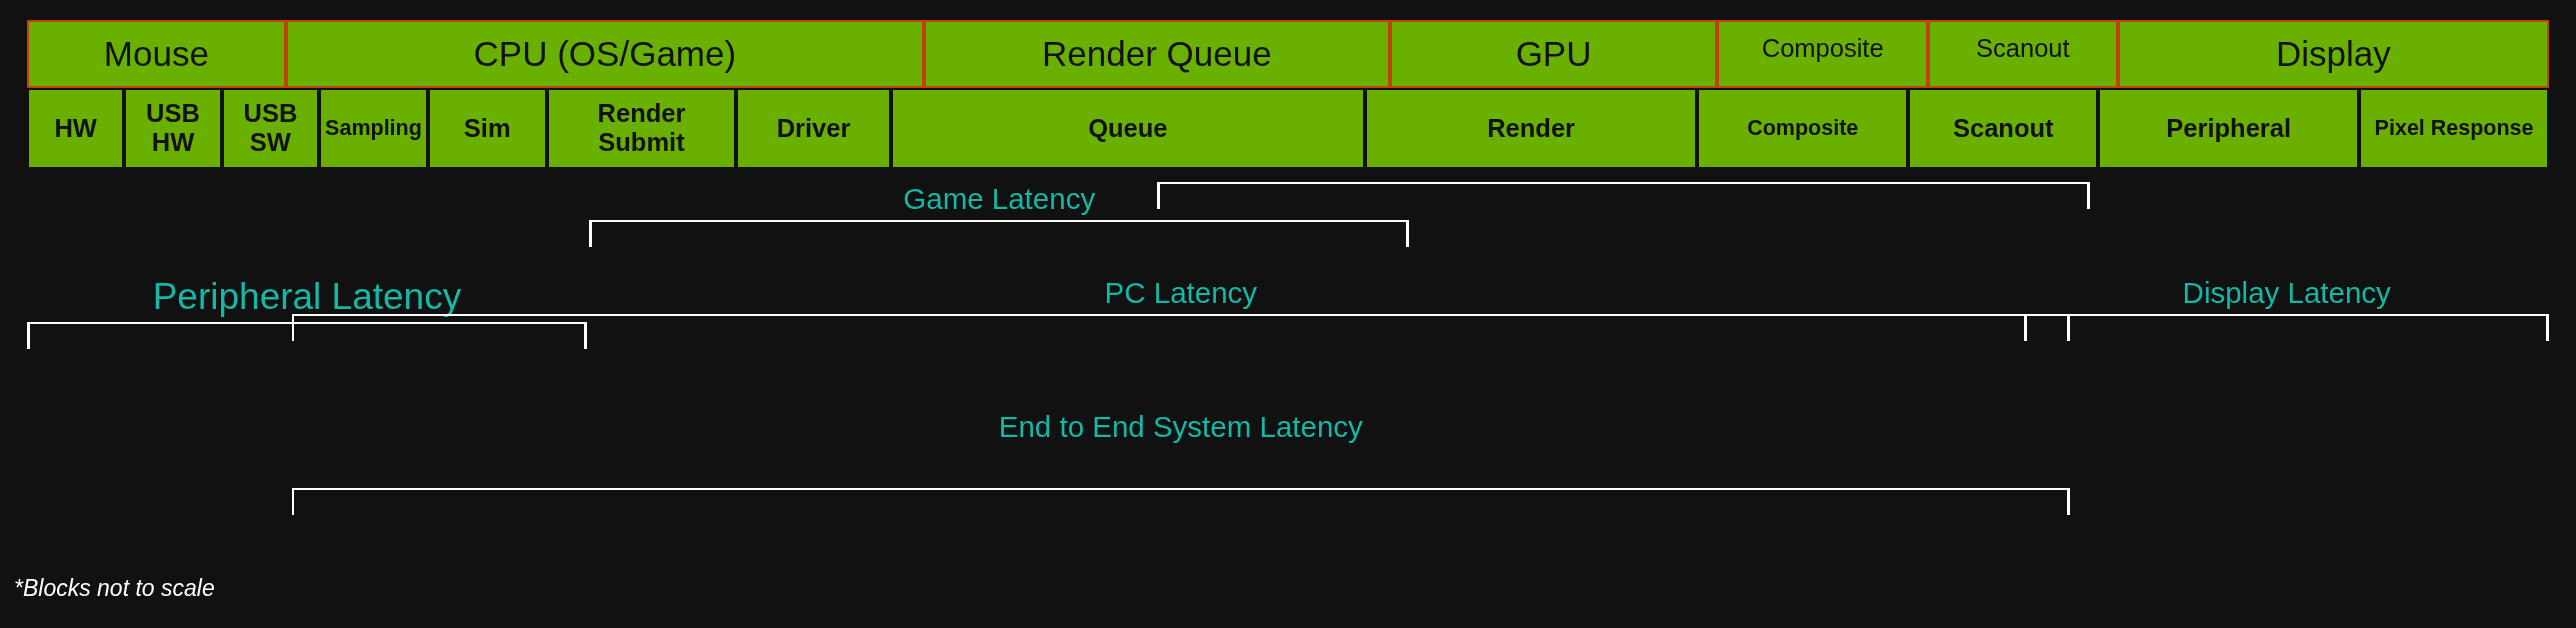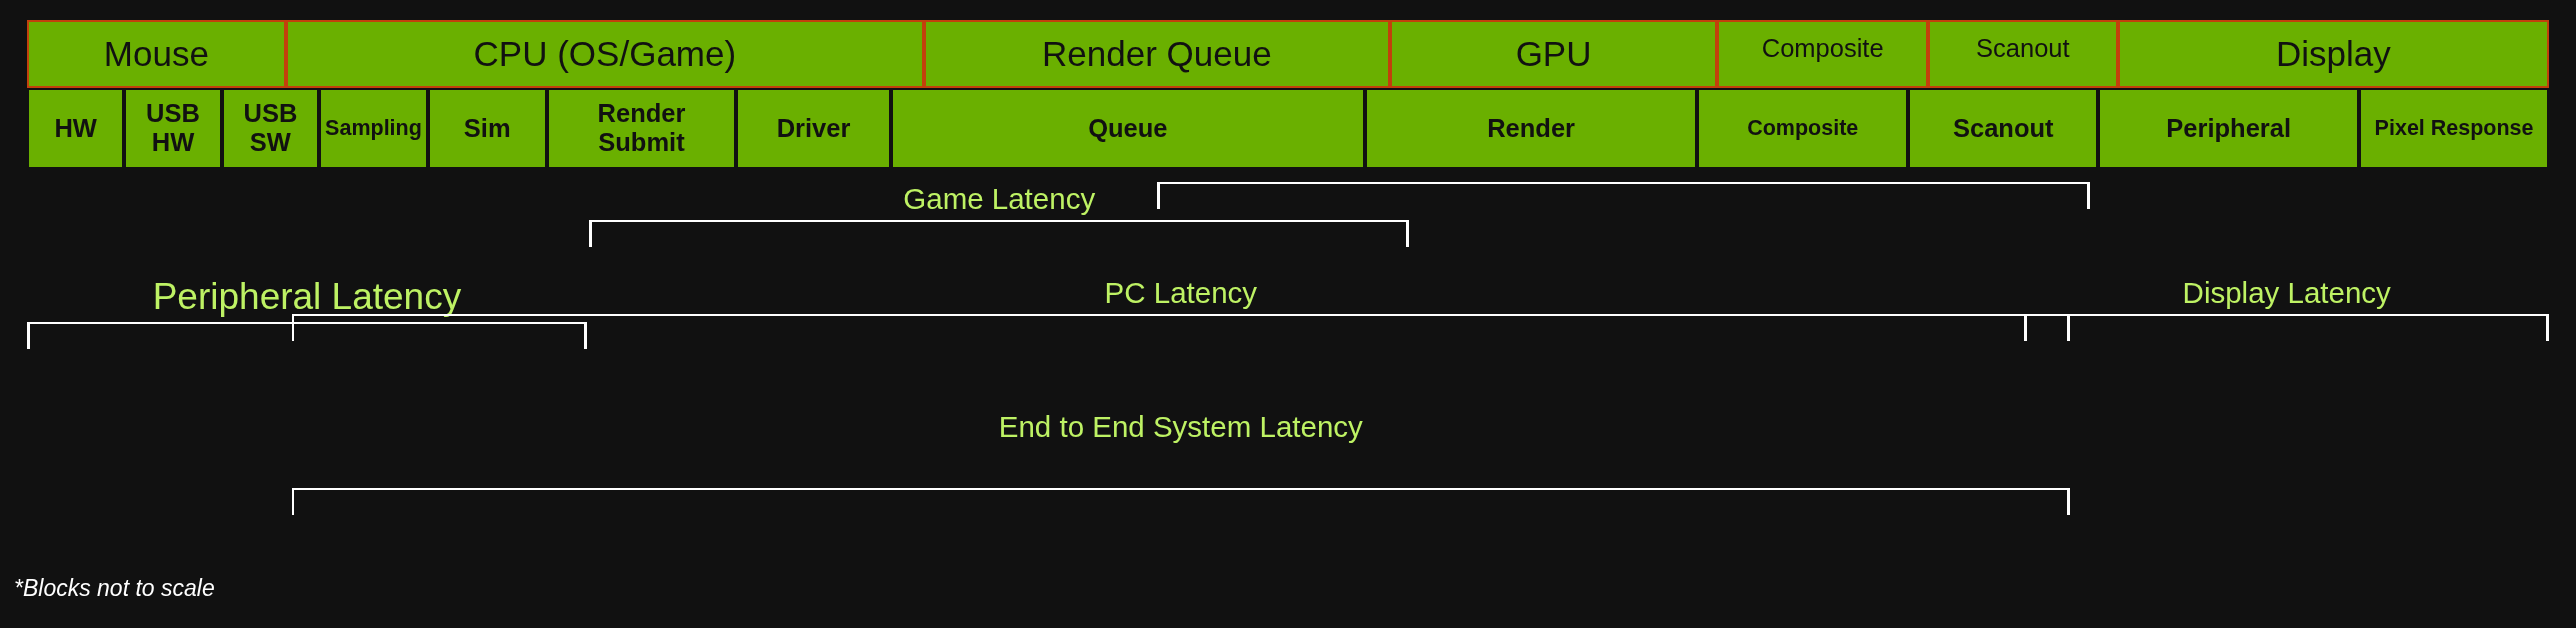--- a/index.html
+++ b/index.html
@@ -75,21 +75,21 @@
 
     
     .brace-container {
       position: absolute;
       display: flex;
       flex-direction: column;
       align-items: center;
     }
 
     .brace-text {
-      color: #bef264;
+      color: #14b8a6;
       font-size: 29.5px;
       font-weight: normal;
       white-space: nowrap;
       margin-bottom: 4px;
     }
 
     .brace-line {
       position: relative;
       width: 100%;
       height: 27px;

